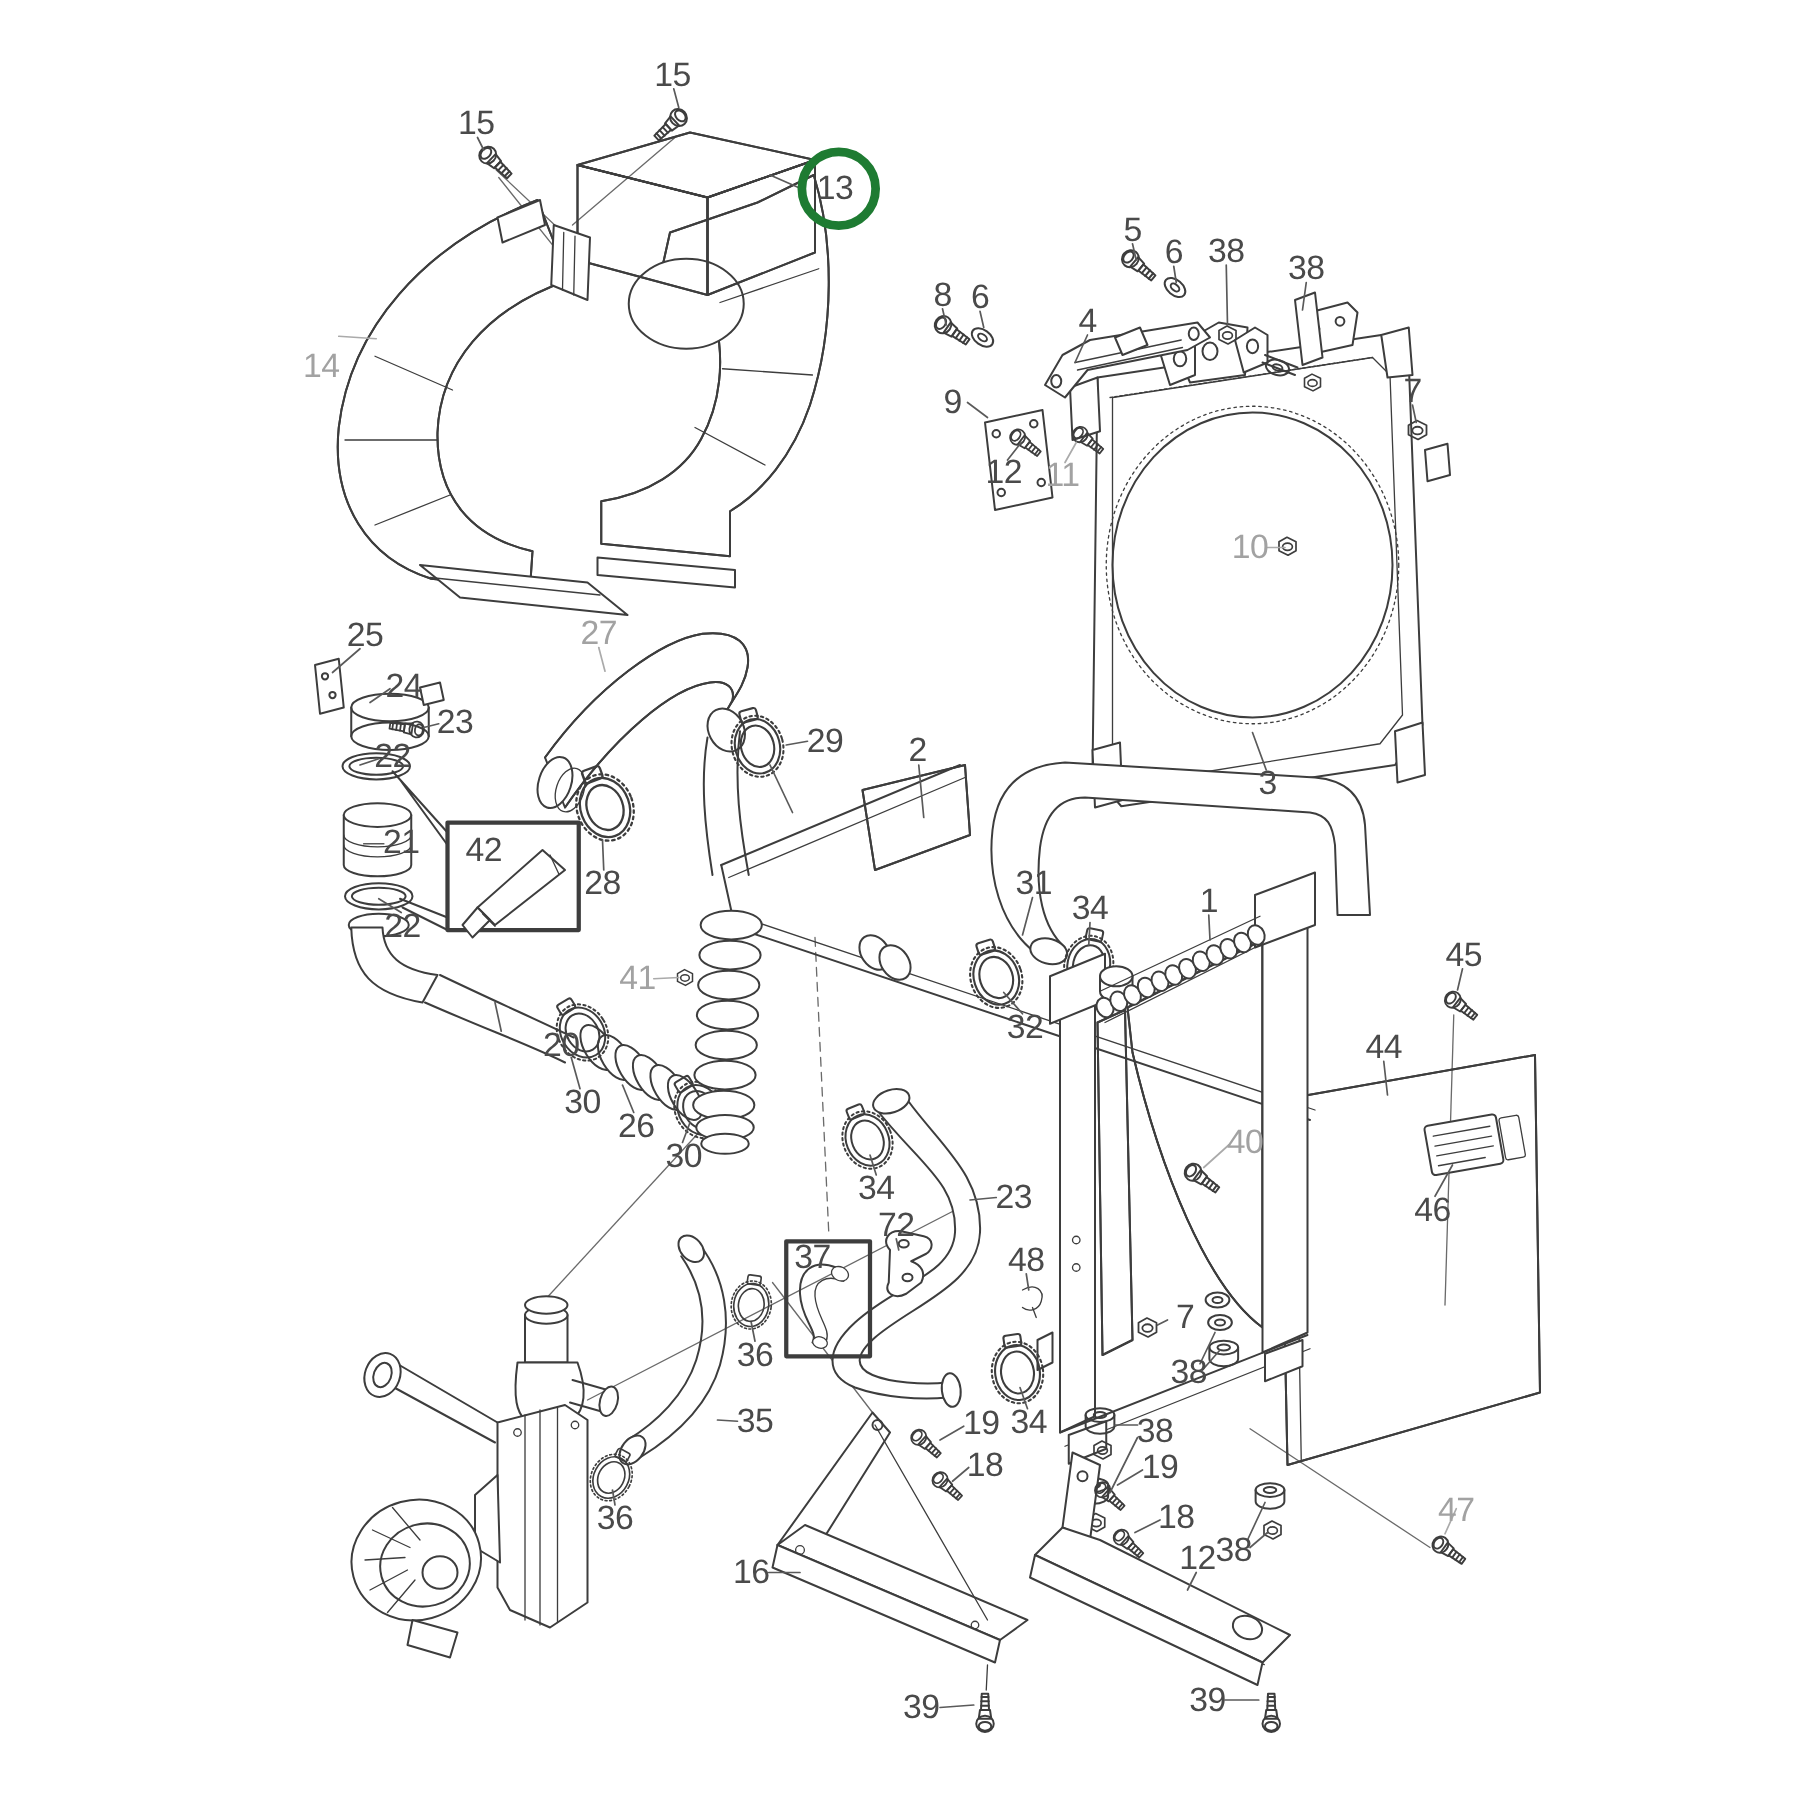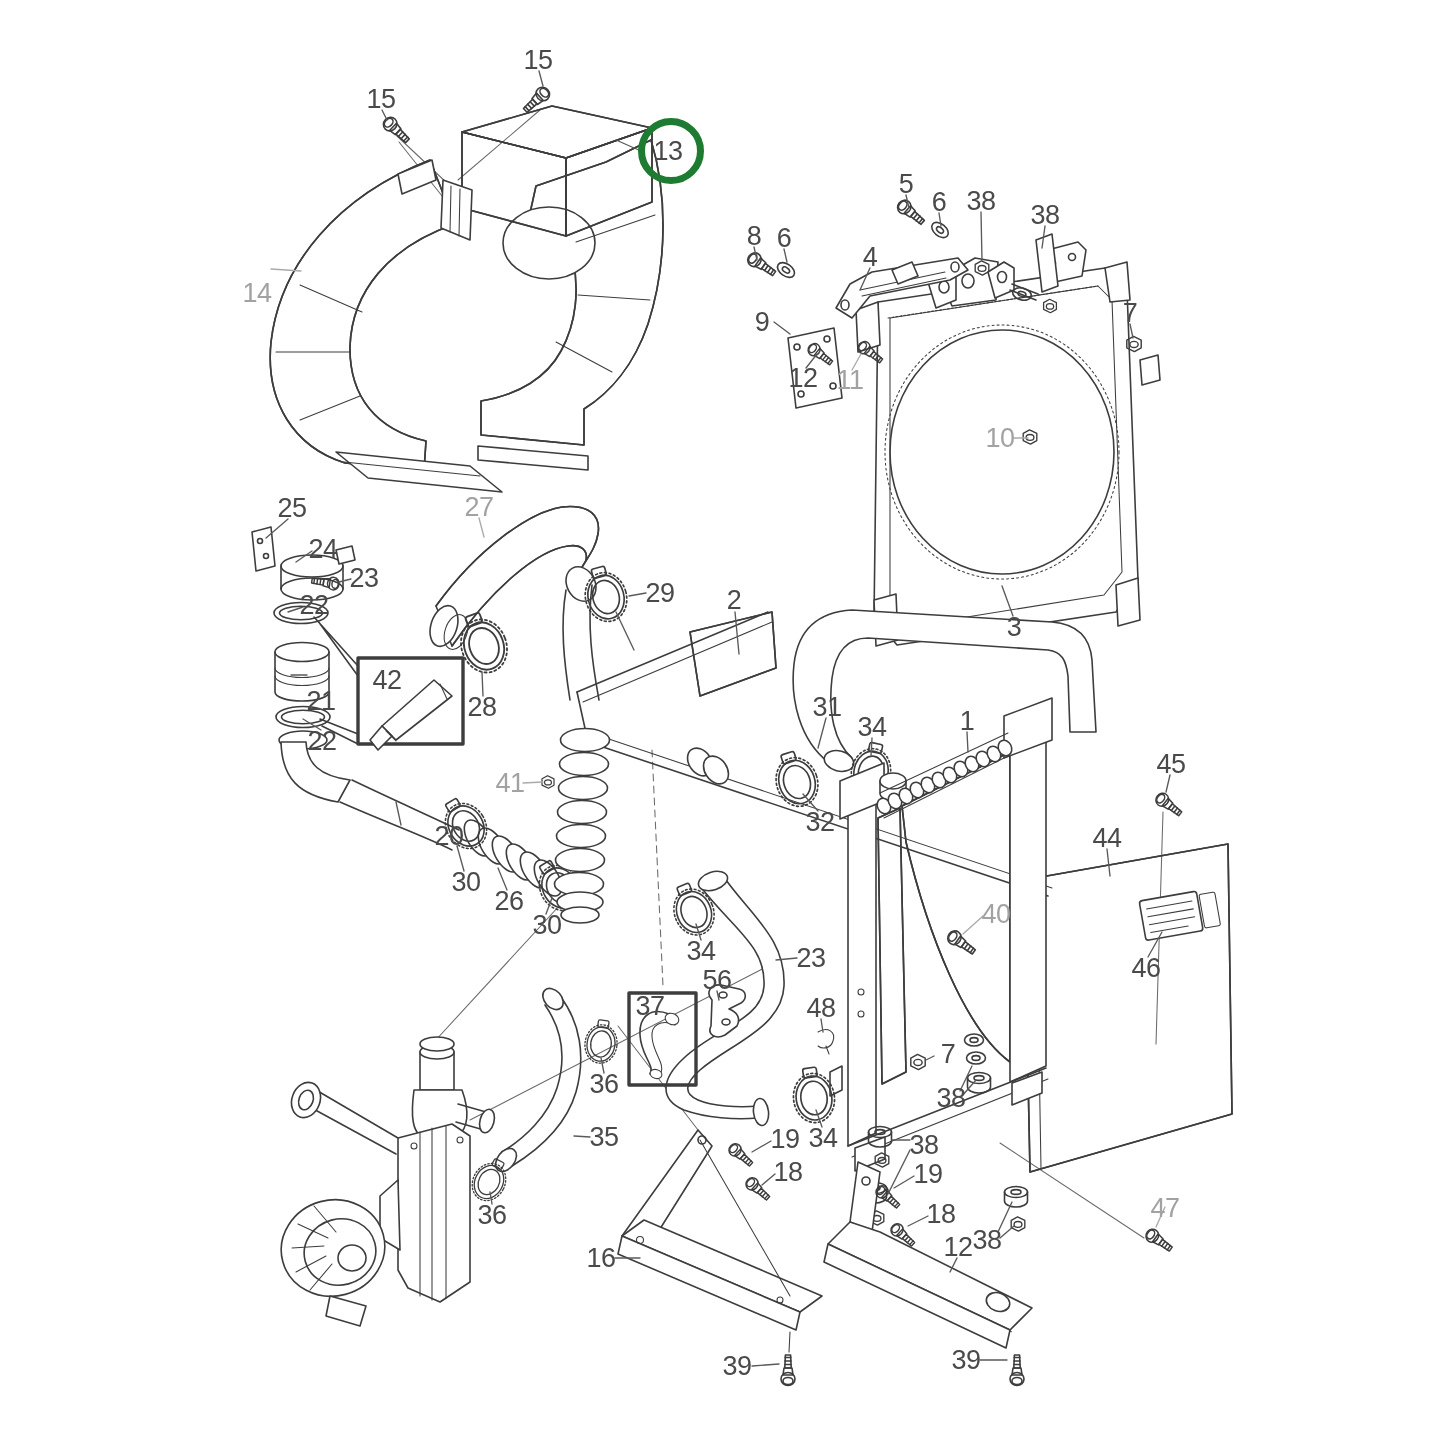--- a/index.html
+++ b/index.html
@@ -485,40 +485,40 @@
       <span class="callout muted" style="left: 850px; top: 380px;">11</span>
       <span class="callout muted" style="left: 1000px; top: 438px;">10</span>
       <span class="callout" style="left: 292px; top: 508px; text-align: center;">25</span>
       <span class="callout muted" style="left: 479px; top: 507px;">27</span>
       <span class="callout" style="left: 323px; top: 549px;">24</span>
       <span class="callout" style="left: 364px; top: 578px;">23</span>
       <span class="callout" style="left: 660px; top: 593px;">29</span>
       <span class="callout" style="left: 734px; top: 600px;">2</span>
       <span class="callout" style="left: 314px; top: 605px;">22</span>
       <span class="callout" style="left: 1014px; top: 627px;">3</span>
-      <span class="callout" style="left: 321px; top: 674px; margin-top: 27px;">21</span>
+      <span class="callout" style="left: 321px; top: 674px;">21</span>
       <span class="callout" style="left: 387px; top: 680px;">42</span>
       <span class="callout" style="left: 482px; top: 707px;">28</span>
       <span class="callout" style="left: 827px; top: 707px;">31</span>
       <span class="callout" style="left: 967px; top: 721px;">1</span>
       <span class="callout" style="left: 872px; top: 727px;">34</span>
       <span class="callout" style="left: 322px; top: 741px;">22</span>
       <span class="callout" style="left: 1171px; top: 764px;">45</span>
       <span class="callout muted" style="left: 510px; top: 783px;">41</span>
       <span class="callout" style="left: 820px; top: 822px;">32</span>
       <span class="callout" style="left: 401px; top: 836px; margin-left: 48px;">20</span>
       <span class="callout" style="left: 1107px; top: 838px;">44</span>
       <span class="callout" style="left: 466px; top: 882px;">30</span>
       <span class="callout" style="left: 509px; top: 901px;">26</span>
       <span class="callout muted" style="left: 996px; top: 914px;">40</span>
       <span class="callout" style="left: 547px; top: 925px;">30</span>
       <span class="callout" style="left: 701px; top: 951px;">34</span>
       <span class="callout" style="left: 811px; top: 958px;">23</span>
       <span class="callout" style="left: 1146px; top: 968px;">46</span>
-      <span class="callout" style="left: 717px; top: 980px;">56</span>
+      <span class="callout" style="left: 717px; top: 980px;">72</span>
       <span class="callout" style="left: 650px; top: 1006px;">37</span>
       <span class="callout" style="left: 821px; top: 1008px;">48</span>
       <span class="callout" style="left: 948px; top: 1054px;">7</span>
       <span class="callout" style="left: 604px; top: 1084px;">36</span>
       <span class="callout" style="left: 951px; top: 1098px;">38</span>
       <span class="callout" style="left: 604px; top: 1137px;">35</span>
       <span class="callout" style="left: 823px; top: 1138px;">34</span>
       <span class="callout" style="left: 785px; top: 1139px;">19</span>
       <span class="callout" style="left: 924px; top: 1145px;">38</span>
       <span class="callout" style="left: 788px; top: 1172px;">18</span>

